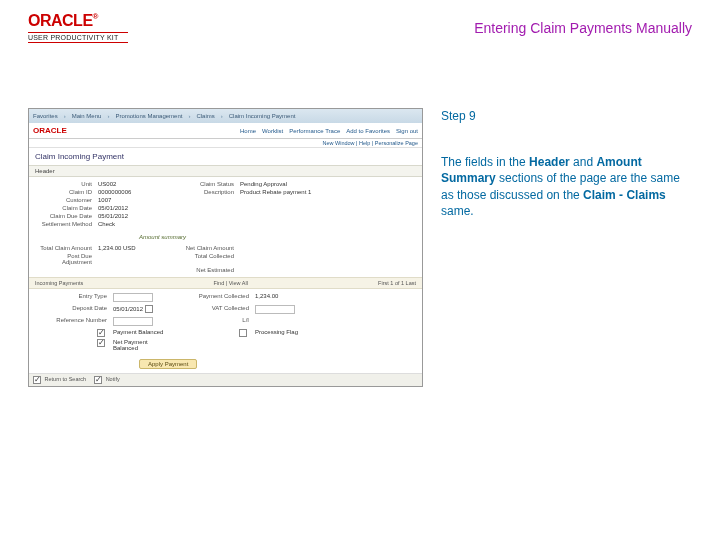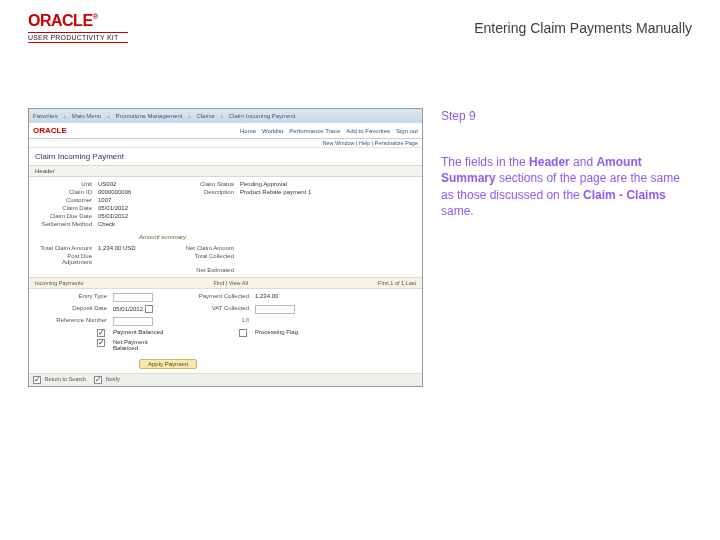--- a/index.html
+++ b/index.html
@@ -35,21 +35,21 @@
     letter-spacing: 0.2px;
     color: #222;
     border-top: 1px solid #c00;
     border-bottom: 1px solid #c00;
     padding: 1px 0;
     margin-top: 2px;
     width: 100px;
   }
   .title {
     font-size: 14px;
-    color: #404040;
+    color: #a21caf;
     margin-top: 0;
   }
   .content-row {
     display: flex;
     margin-top: 65px;
     gap: 18px;
     align-items: flex-start;
   }
   .screenshot {
     width: 395px;
@@ -131,21 +131,21 @@
     font-size:6px; padding:1px 8px; display:inline-block; margin:4px 0 4px 110px;
     border-radius:2px;
   }
   .ss-footer-tabs{
     background:#f0f0ea; border-top:1px solid #ddd; padding:2px 4px;
     font-size:5.5px; color:#555; display:flex; gap:8px;
   }
   .right-col {
     width: 240px;
     font-size: 12px;
-    color: #8b5cf6;
+    color: #0369a1;
     line-height: 1.35;
   }
   .step-label { margin-bottom: 30px; }
   .instr b { font-weight: bold; }
 </style>
 </head>
 <body>
 
 <div class="page">
   <div class="top-row">

